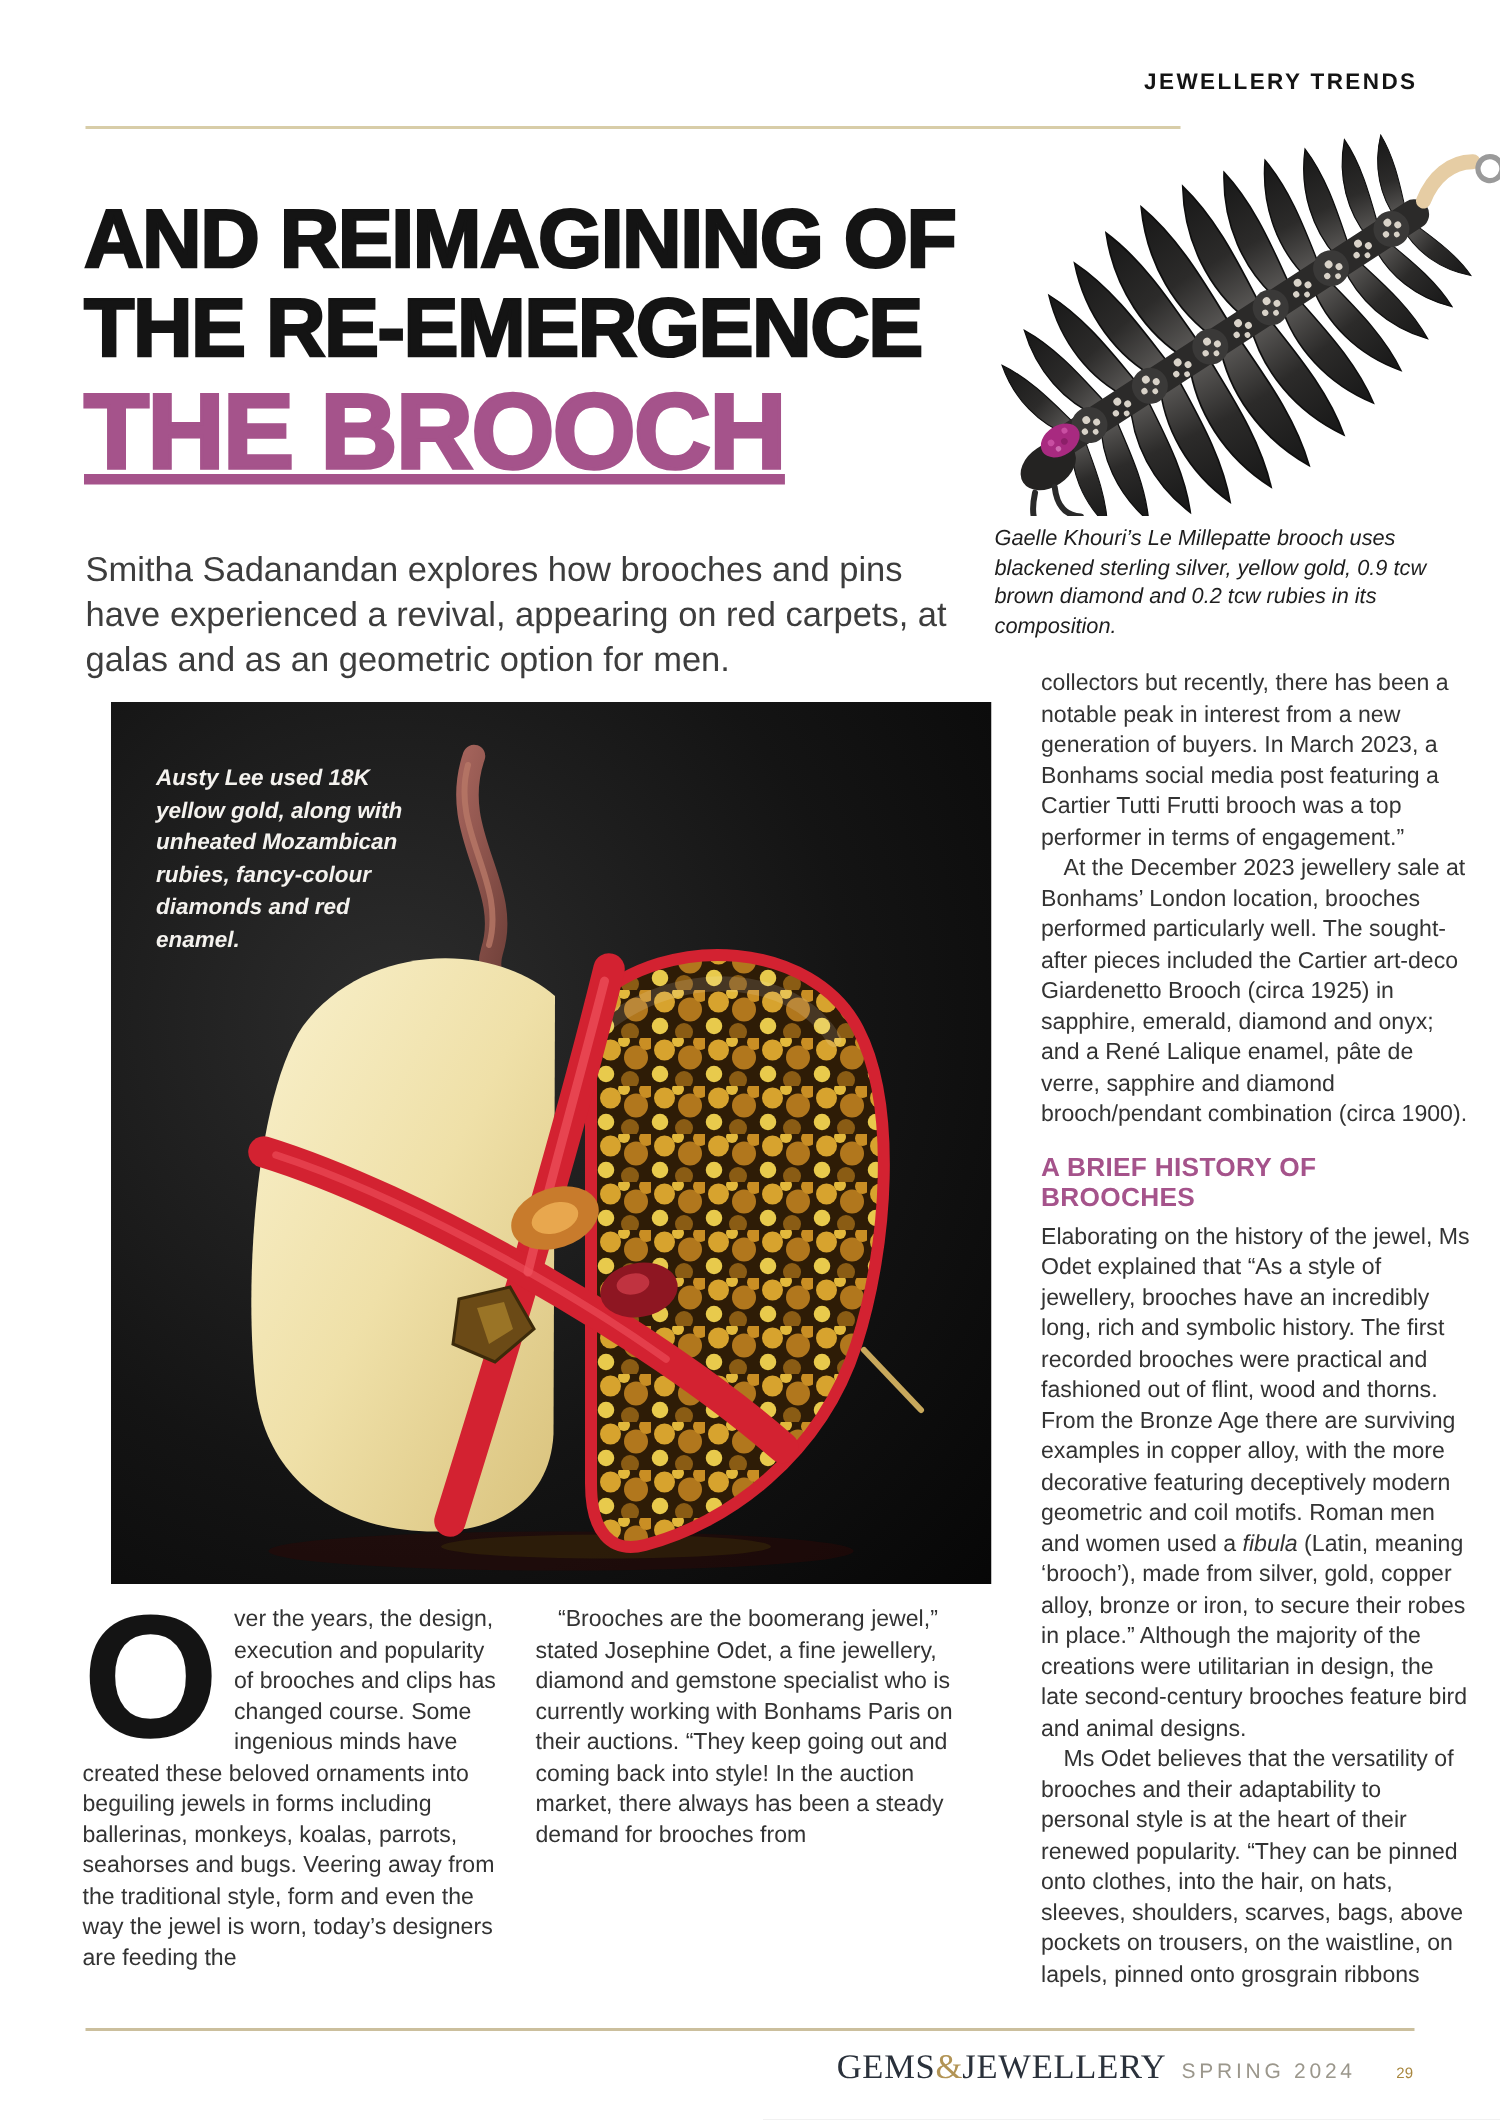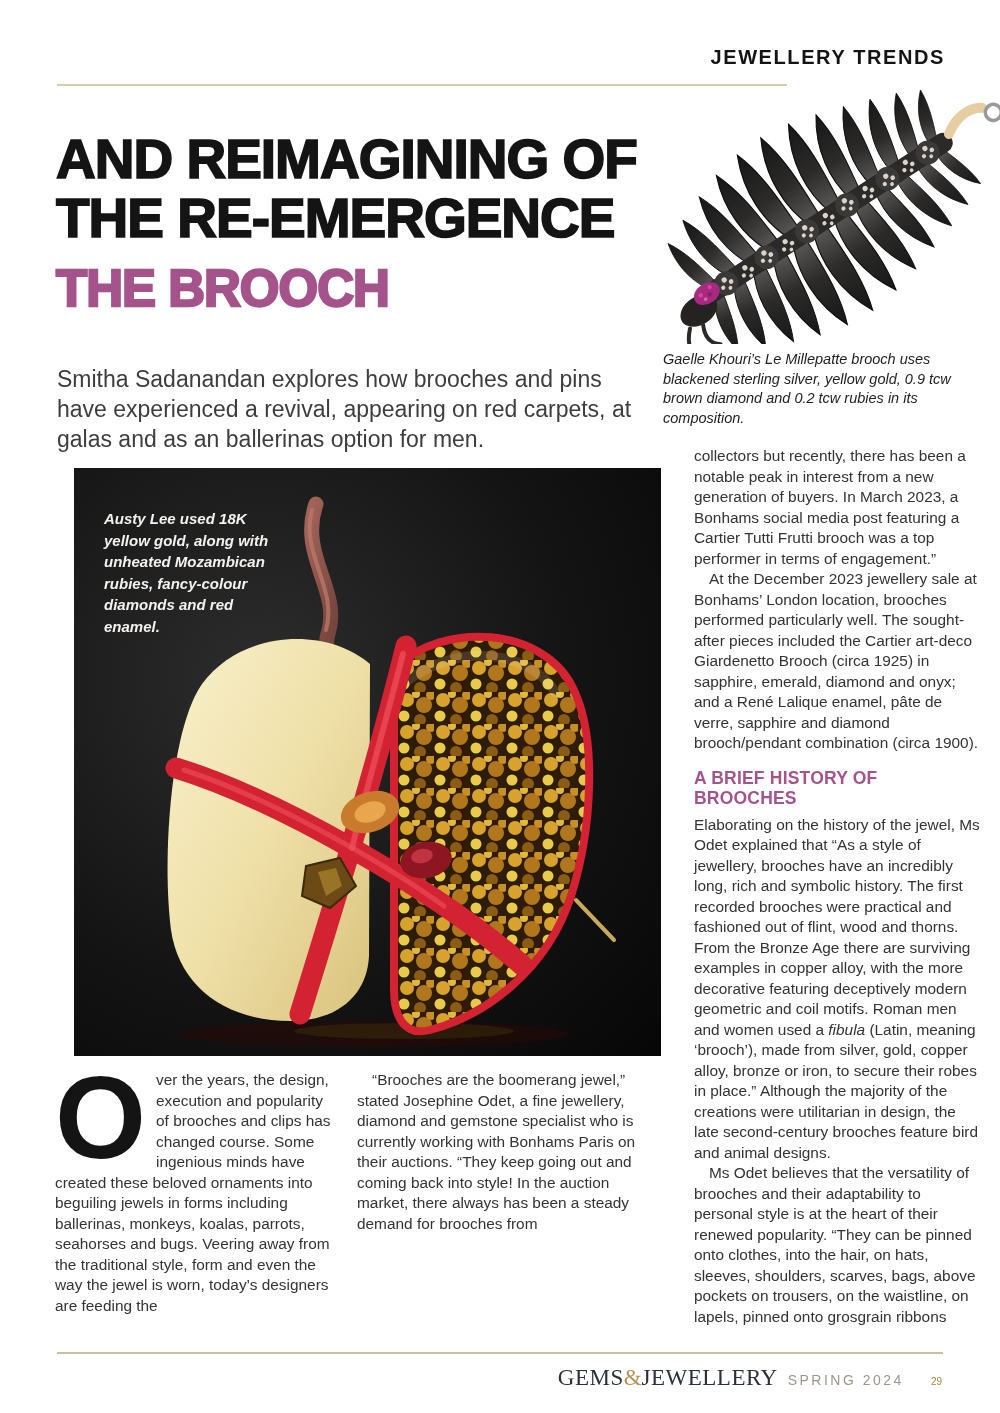--- a/index.html
+++ b/index.html
@@ -5,31 +5,31 @@
   html,body{margin:0;padding:0;background:#e8e8e8;}
   .page{
     position:relative;width:1000px;height:1413px;margin:0 auto;
     background:#ffffff;overflow:hidden;
     font-family:"Liberation Sans",sans-serif;color:#333;
   }
   
   .header-rule{position:absolute;left:57px;top:84px;width:730px;height:2px;background:#d8cda8;}
   .category{
     position:absolute;right:55px;top:46px;width:240px;text-align:right;
-    font-size:20px;font-weight:bold;letter-spacing:1.6px;color:#141414;
+    font-size:15px;font-weight:bold;letter-spacing:1.6px;color:#141414;
   }
   
   .headline{position:absolute;left:56px;top:130px;width:600px;line-height:1;}
   .headline .hl-black{
     display:block;font-size:55px;font-weight:bold;color:#141414;
     letter-spacing:-1px;line-height:59px;-webkit-text-stroke:1.7px #141414;
   }
   .headline .hl-purple{
-    display:block;font-size:51px;font-weight:bold;color:#a5538b;
-    letter-spacing:-1px;line-height:76px;margin-top:3px;-webkit-text-stroke:2.4px #a5538b;
+    display:block;font-size:71px;font-weight:bold;color:#a5538b;
+    letter-spacing:-1px;line-height:76px;margin-top:3px;text-decoration:underline;-webkit-text-stroke:2.4px #a5538b;
   }
   .standfirst{
     position:absolute;left:57px;top:341px;width:590px;
     font-size:23px;line-height:30px;color:#3d3d3d;font-weight:normal;
   }
   
   .millepatte{position:absolute;left:655px;top:86px;width:345px;height:258px;}
   .millepatte-caption{
     position:absolute;left:663px;top:350px;width:300px;
     font-size:14.5px;line-height:19.5px;font-style:italic;font-weight:normal;color:#1e1e1e;
@@ -155,21 +155,21 @@
     </svg>
   </div>
   <div class="millepatte-caption">Gaelle Khouri’s Le Millepatte brooch uses blackened sterling silver, yellow gold, 0.9 tcw brown diamond and 0.2 tcw rubies in its composition.</div>
 
   <h1 class="headline" style="margin:0;">
     <span class="hl-black">AND REIMAGINING OF</span>
     <span class="hl-black">THE RE-EMERGENCE</span>
     <span class="hl-purple">THE BROOCH</span>
   </h1>
 
-  <p class="standfirst">Smitha Sadanandan explores how brooches and pins have experienced a revival, appearing on red carpets, at galas and as an ballerinas option for men.</p>
+  <p class="standfirst">Smitha Sadanandan explores how brooches and pins have experienced a revival, appearing on red carpets, at galas and as an geometric option for men.</p>
 
   <figure class="main-figure" style="margin:16px;">
     <svg width="587" height="588" viewBox="0 0 587 588">
       <defs>
         <radialGradient id="bgGrad" cx="0.32" cy="0.36" r="0.95">
           <stop offset="0" stop-color="#2d2d2d"></stop>
             <stop offset="0.55" stop-color="#141414"></stop>
             <stop offset="1" stop-color="#060606"></stop>
         </radialGradient>
         <linearGradient id="goldGrad" x1="0" y1="0" x2="1" y2="1">

